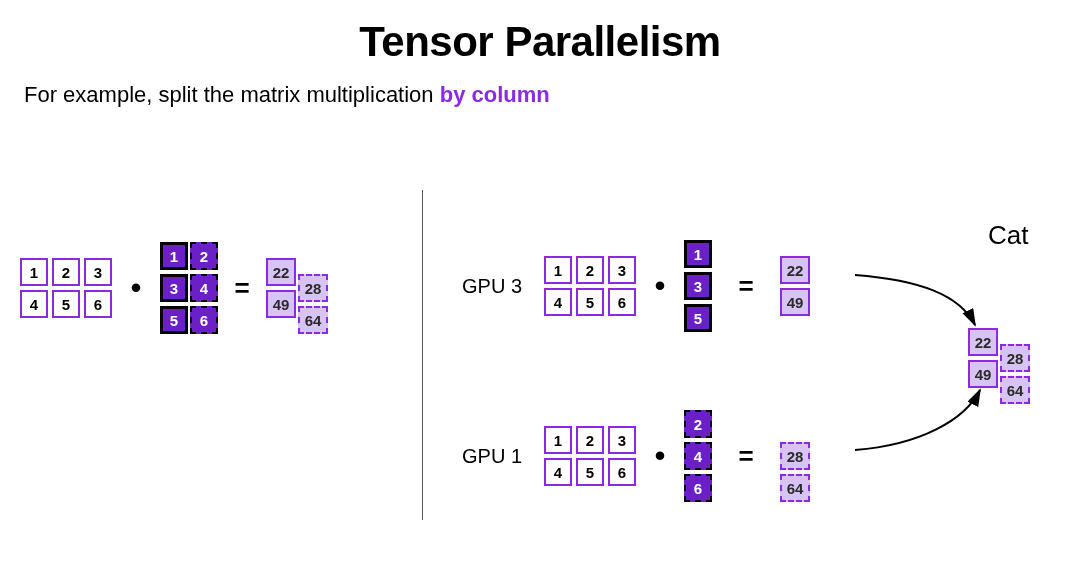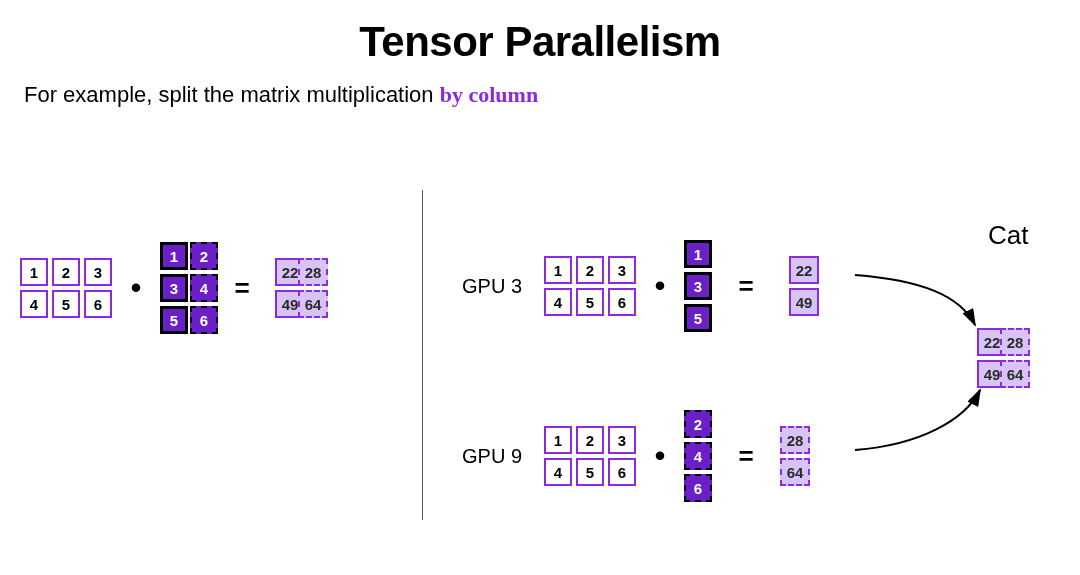--- a/index.html
+++ b/index.html
@@ -19,21 +19,21 @@
     font-size: 42px;
     font-weight: 800;
     margin: 18px 0 8px 0;
     letter-spacing: -0.5px;
   }
   .subtitle {
     font-size: 22px;
     font-weight: 500;
     margin: 16px 0 0 24px;
   }
-  .accent { color: #8a2be2; font-weight: 600; font-family: Liberation Serif, serif; }
+  .accent { color: #8a2be2; font-weight: 600; }
   .stage {
     position: absolute;
     left: 0; right: 0; top: 150px; bottom: 0;
   }
 
   
   .matrix {
     display: grid;
     gap: 4px;
   }
@@ -44,22 +44,22 @@
     align-items: center;
     justify-content: center;
     font-size: 15px;
     font-weight: 700;
     background: #fff;
   }
   .cell.wide { width: 30px; }
   .cell.purple-outline { border: 2px solid #8a2be2; color: #000; }
   .cell.filled-dark { background: #6a1fc7; color: #fff; border: 3px solid #000; }
   .cell.filled-dark-dashed { background: #6a1fc7; color: #fff; border: 2px dashed #000; }
-  .cell.lav-solid { background: #d7c4f5; color: #2a2a2a; border: 2px solid #8a2be2; font-weight: 800; margin-left: 9px; }
-  .cell.lav-dashed { background: #d7c4f5; color: #2a2a2a; border: 2px dashed #8a2be2; font-weight: 800; }
+  .cell.lav-solid { background: #d7c4f5; color: #2a2a2a; border: 2px solid #8a2be2; font-weight: 800; }
+  .cell.lav-dashed { background: #d7c4f5; color: #2a2a2a; border: 2px dashed #8a2be2; font-weight: 800; margin-top: 16px; }
 
   .op {
     font-size: 26px;
     font-weight: 800;
     display: inline-flex;
     align-items: center;
     justify-content: center;
     width: 28px; height: 28px;
   }
   .dot { font-size: 30px; line-height: 0; }
@@ -162,21 +162,21 @@
       <div class="cell filled-dark">5</div>
     </div>
     <div class="op" style="width:48px">=</div>
     <div class="matrix" style="grid-template-columns:30px; grid-template-rows:repeat(2,28px);">
       <div class="cell wide lav-solid">22</div>
       <div class="cell wide lav-solid">49</div>
     </div>
   </div>
 
   <div class="row-shell" style="left:462px; top:260px;">
-    <div class="gpu-label">GPU 9</div>
+    <div class="gpu-label">GPU 1</div>
     <div class="matrix" style="grid-template-columns:repeat(3,28px); grid-template-rows:repeat(2,28px);">
       <div class="cell purple-outline">1</div>
       <div class="cell purple-outline">2</div>
       <div class="cell purple-outline">3</div>
       <div class="cell purple-outline">4</div>
       <div class="cell purple-outline">5</div>
       <div class="cell purple-outline">6</div>
     </div>
     <div class="op dot">•</div>
     <div class="matrix" style="grid-template-columns:28px; grid-template-rows:repeat(3,28px);">

